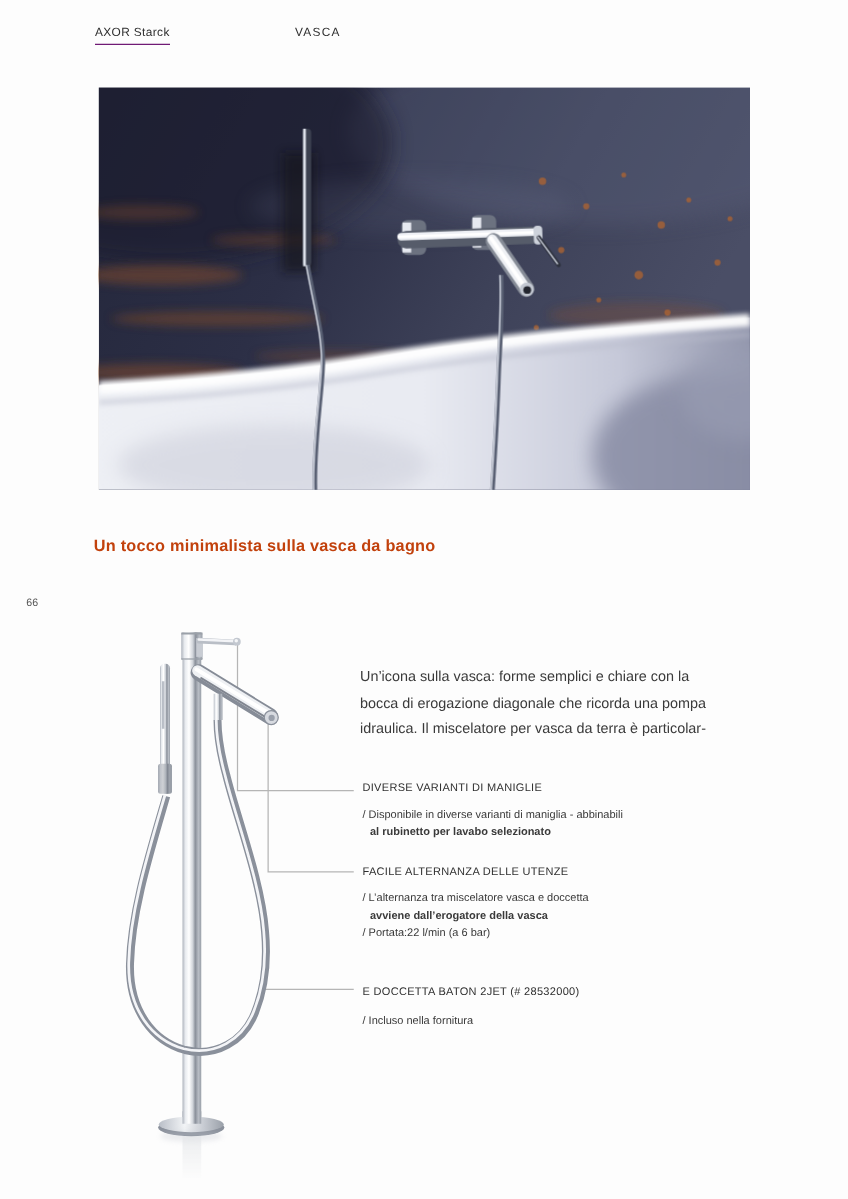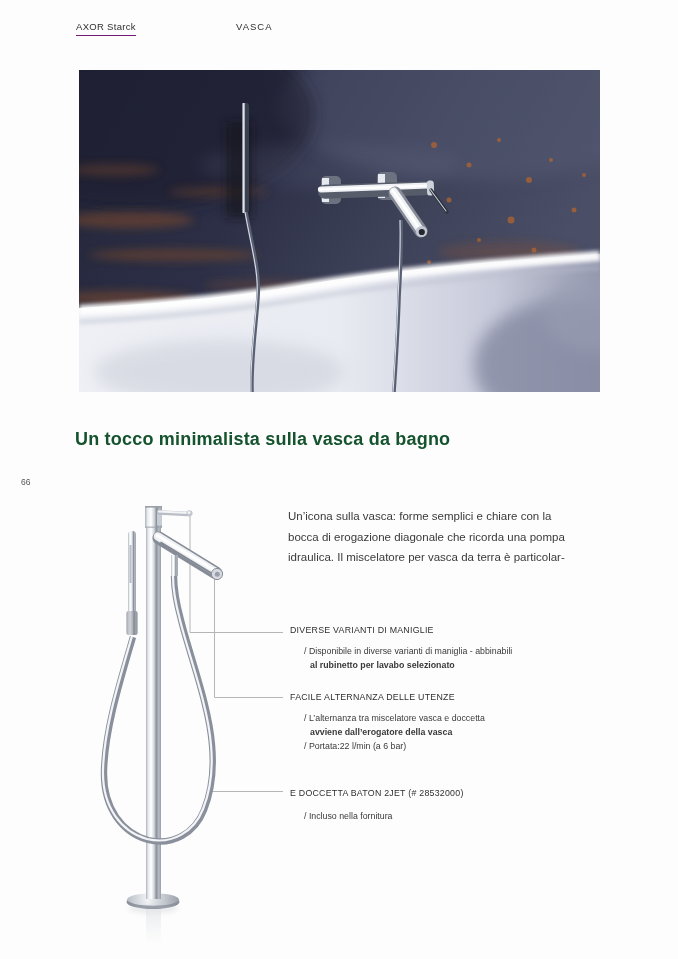--- a/index.html
+++ b/index.html
@@ -8,29 +8,29 @@
     font-family:"Liberation Sans", sans-serif;color:#333;overflow:hidden;
   }
   .abs{position:absolute;}
   
   .brand{left:76px;top:21px;font-size:9.5px;letter-spacing:.3px;color:#2e2e2e;
          border-bottom:1px solid #701a75;padding-bottom:3px;}
   .category{left:236px;top:21px;font-size:9.5px;letter-spacing:1px;color:#2e2e2e;}
   
   .photo{left:79px;top:70px;width:521px;height:322px;}
   
-  .title{left:75px;top:429px;font-size:18px;font-weight:700;letter-spacing:.2px;color:#14532d;}
+  .title{left:75px;top:429px;font-size:13px;font-weight:700;letter-spacing:.2px;color:#c2410c;}
   .pageno{left:21px;top:477px;font-size:8.5px;color:#555;}
   
   .product{left:95px;top:495px;width:190px;height:455px;}
   
-  .intro{left:288px;top:506px;font-size:11.5px;line-height:20.5px;color:#3a3a3a;white-space:nowrap;}
+  .intro{left:288px;top:532px;font-size:11.5px;line-height:20.5px;color:#3a3a3a;white-space:nowrap;}
   .feat{font-size:8.8px;color:#3a3a3a;white-space:nowrap;}
   .feat .hline{line-height:13.5px;letter-spacing:.25px;color:#2f2f2f;}
-  .feat .body{margin-top:6px;margin-left:14px;}
+  .feat .body{margin-top:6px;}
   .feat .bline{line-height:14px;}
   .feat .bline.indent{padding-left:6px;font-weight:bold;}
   .f1{left:290px;top:624px;}
   .f2{left:290px;top:691px;}
   .f3{left:290px;top:785px;}
   .f3 .hline{line-height:17.5px;}
 </style>
 </head>
 <body>
 

